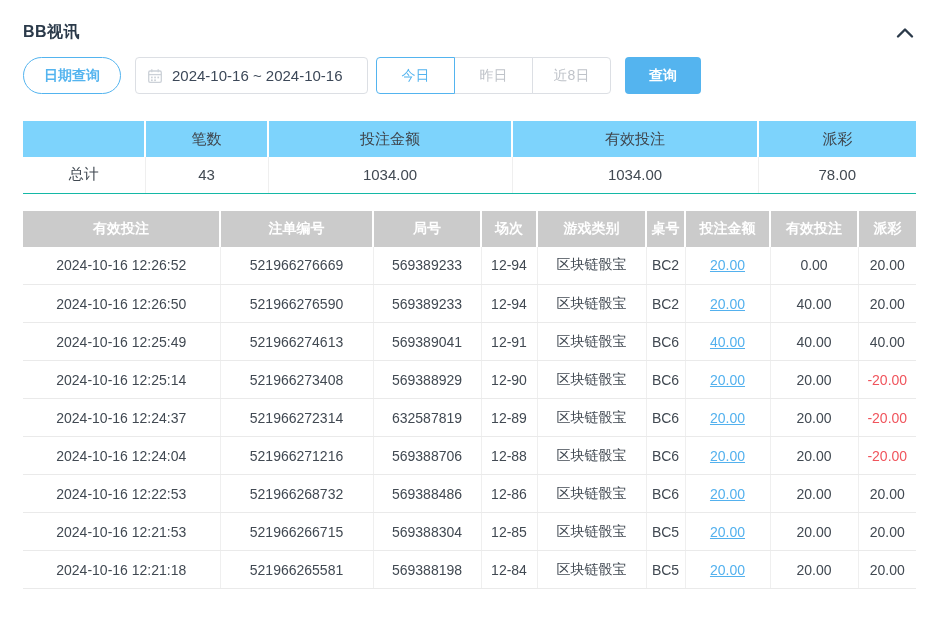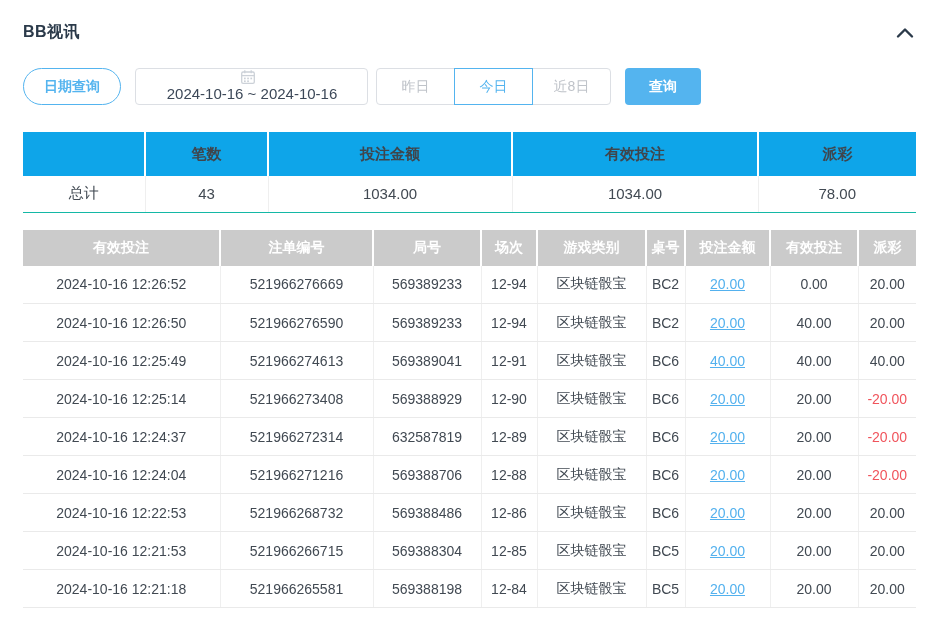--- a/index.html
+++ b/index.html
@@ -13,33 +13,33 @@
 
   
   .title-bar {
     display: flex; justify-content: space-between; align-items: center;
     padding-top: 22px;
   }
   .page-title { font-size: 16px; font-weight: bold; color: #2b3a4a; letter-spacing: .5px; }
   .collapse-btn { background: none; border: none; cursor: pointer; padding: 2px; line-height: 0; }
 
   
-  .toolbar { display: flex; align-items: flex-start; margin-top: 25px; }
+  .toolbar { display: flex; align-items: flex-start; margin-top: 14px; }
   .pill-btn {
     height: 37px; padding: 0 20px; border-radius: 19px; background: #fff;
     font-size: 14px; font-weight: bold; cursor: pointer;
     border: 1px solid #e2e2e2; color: #8d949c;
   }
   .pill-btn.active { border-color: #54b4ef; color: #54b4ef; }
   .pill-btn + .pill-btn { margin-left: 14px; }
 
   .date-input {
     margin-left: 14px; width: 233px; height: 37px;
     border: 1px solid #dcdfe4; border-radius: 4px; background: #fff;
-    display: flex; align-items: center; padding: 0 10px 0 11px; cursor: pointer; flex-direction: column;
+    display: flex; align-items: center; padding: 0 10px 0 11px; cursor: pointer;
   }
   .date-input .cal { line-height: 0; margin-right: 9px; }
   .date-input .val { font-size: 15px; color: #3c4858; white-space: nowrap; }
 
   .seg-group { display: flex; margin-left: 8px; }
   .seg {
     width: 79px; height: 37px; background: #fff; font-size: 14px; cursor: pointer;
     border: 1px solid #dcdfe4; color: #bfc3c9; margin-left: -1px; position: relative;
   }
   .seg:first-child { border-radius: 4px 0 0 4px; margin-left: 0; }
@@ -50,21 +50,21 @@
     margin-left: 14px; width: 76px; height: 37px; border: none; border-radius: 4px;
     background: #54b4ef; color: #fff; font-size: 14px; font-weight: bold; cursor: pointer;
   }
 
   
   table { border-collapse: collapse; table-layout: fixed; width: 893px; }
   td, th { text-align: center; overflow: hidden; white-space: nowrap; }
 
   .summary-table { margin-top: 27px; }
   .summary-table th {
-    height: 44px; background: #0ea5e9; color: #3f454c; font-size: 15px; font-weight: bold;
+    height: 36px; background: #7dd3fc; color: #3f454c; font-size: 15px; font-weight: normal;
     border-right: 2px solid #fff;
   }
   .summary-table th:last-child { border-right: none; }
   .summary-table td {
     height: 36px; background: #fff; font-size: 15px; color: #414952;
     border-bottom: 1px solid #14b8a6; border-right: 1px solid #efefef;
   }
   .summary-table td:last-child { border-right: none; }
 
   .records-table { margin-top: 17px; }
@@ -111,22 +111,22 @@
             <rect x="7.2" y="8.6" width="1.7" height="1.7" fill="#ccd1d8"></rect>
             <rect x="10.4" y="8.6" width="1.7" height="1.7" fill="#ccd1d8"></rect>
           <rect x="4" y="11.4" width="1.7" height="1.7" fill="#ccd1d8"></rect>
             <rect x="7.2" y="11.4" width="1.7" height="1.7" fill="#ccd1d8"></rect>
         </svg>
       </span>
       <span class="val">2024-10-16 ~ 2024-10-16</span>
     </div>
 
     <div class="seg-group">
+      <button class="seg active">今日</button>
       <button class="seg">昨日</button>
-      <button class="seg active">今日</button>
       <button class="seg">近8日</button>
     </div>
 
     <button class="search-btn">查询</button>
   </div>
 
   <table class="summary-table">
     <colgroup>
         <col style="width:122px">
         <col style="width:123px">

